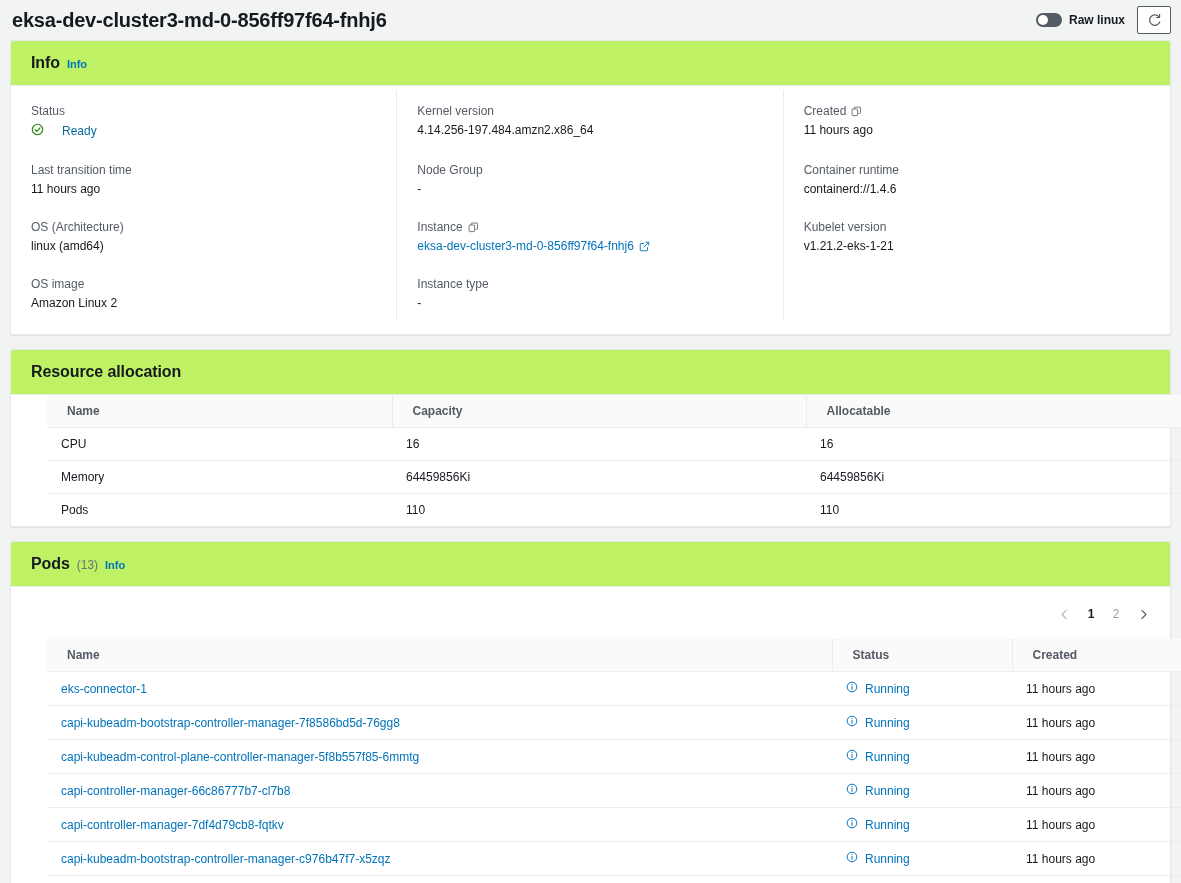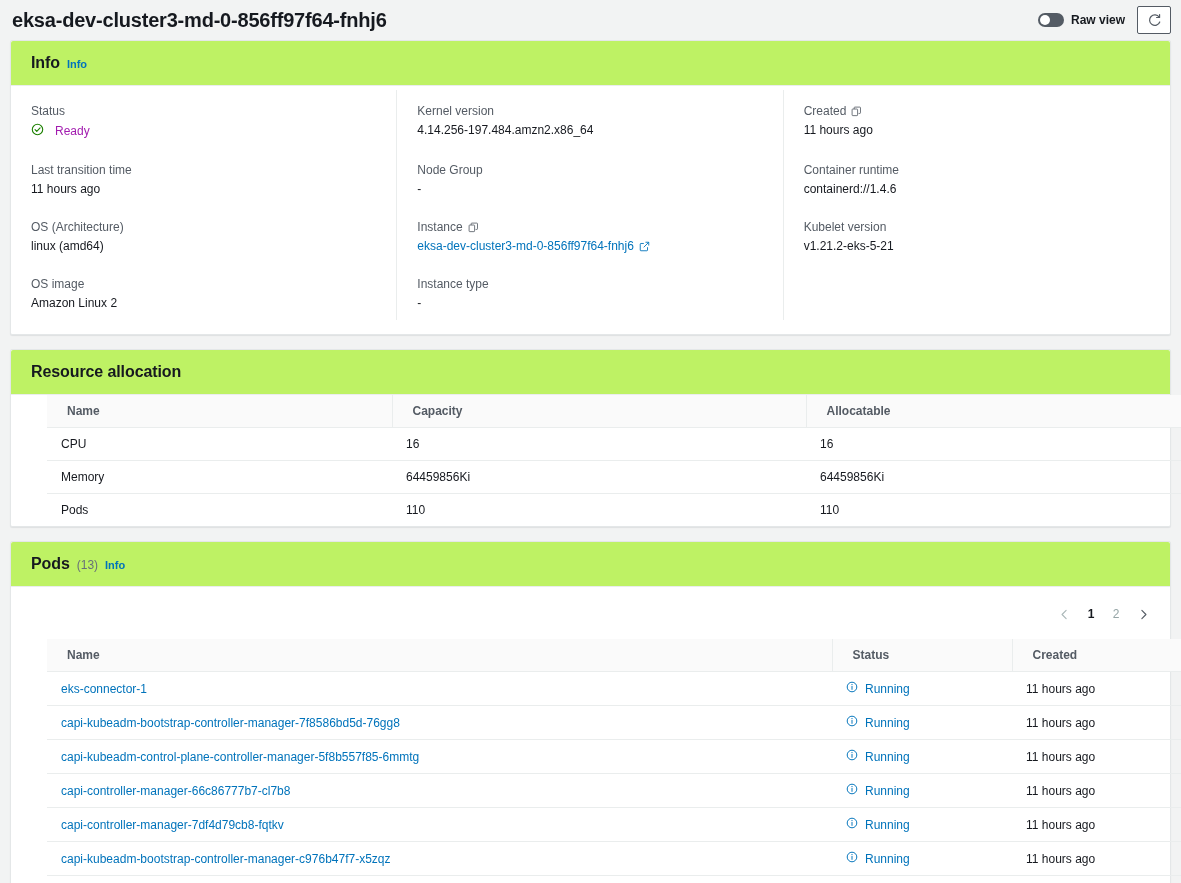--- a/index.html
+++ b/index.html
@@ -134,25 +134,25 @@
     align-items: center;
     gap: 5px;
   }
   .value-link {
     color: #0073bb;
     text-decoration: none;
     font-size: 12px;
     cursor: pointer;
   }
   .status-ready {
-    color: #a21caf;
+    color: #0369a1;
     font-size: 12px;
     display: inline-flex;
     align-items: center;
-    gap: 11px;
+    gap: 18px;
     justify-content: center;
   }
   .icon-btn { cursor: pointer; display: inline-flex; }
 
   
   table {
     width: 100%;
     border-collapse: collapse;
     table-layout: fixed;
     margin-left: 36px;
@@ -234,21 +234,21 @@
 </head>
 <body>
 
 <div class="page-header">
   <div class="page-title">eksa-dev-cluster3-md-0-856ff97f64-fnhj6</div>
   <div class="header-actions">
     <div class="toggle-wrap">
       <div class="toggle">
           <div class="knob"></div>
         </div>
-      <span class="toggle-label">Raw view</span>
+      <span class="toggle-label">Raw linux</span>
     </div>
     <div class="refresh-btn">
       <span>
         <svg width="15" height="15" viewBox="0 0 16 16" fill="none" stroke="#545b64" stroke-width="1.3">
           <path d="M13 4.5A5.6 5.6 0 1 0 13.6 9.6" stroke-linecap="round"></path>
           <path d="M13.4 1.6v3.2h-3.2" stroke-linecap="round" stroke-linejoin="round"></path>
         </svg>
       </span>
     </div>
   </div>
@@ -325,21 +325,21 @@
           <svg width="11" height="11" viewBox="0 0 16 16" fill="none" stroke="#0073bb" stroke-width="1.3">
             <path d="M12.4 9v4.2a1 1 0 0 1-1 1H2.8a1 1 0 0 1-1-1V4.6a1 1 0 0 1 1-1H7"></path>
             <path d="M10 1.8h4.2V6" stroke-linecap="round" stroke-linejoin="round"></path>
             <path d="M7.2 8.8l6.6-6.6" stroke-linecap="round"></path>
           </svg>
         </span>
       </div>
     </div>
     <div class="info-cell last-col">
       <div class="info-label">Kubelet version</div>
-      <div class="info-value">v1.21.2-eks-5-21</div>
+      <div class="info-value">v1.21.2-eks-1-21</div>
     </div>
 
     <div class="info-cell">
       <div class="info-label">OS image</div>
       <div class="info-value">Amazon Linux 2</div>
     </div>
     <div class="info-cell">
       <div class="info-label">Instance type</div>
       <div class="info-value">-</div>
     </div>

